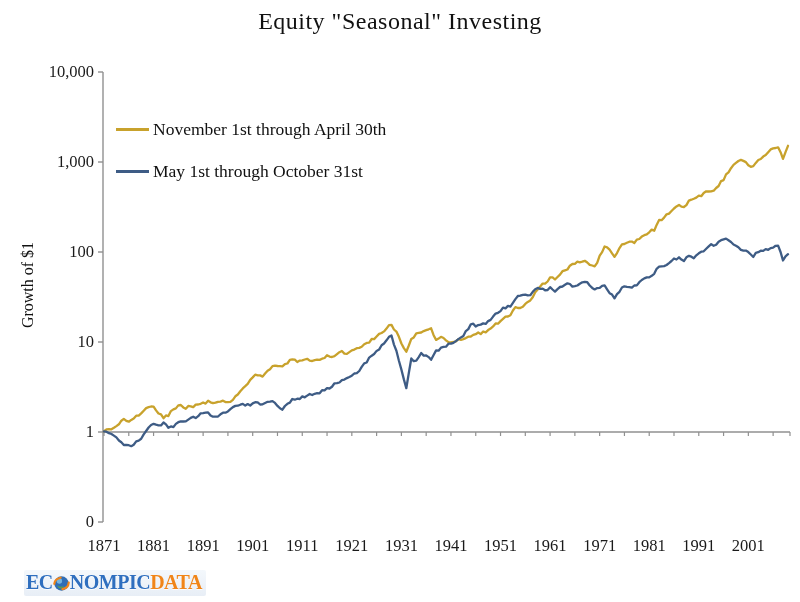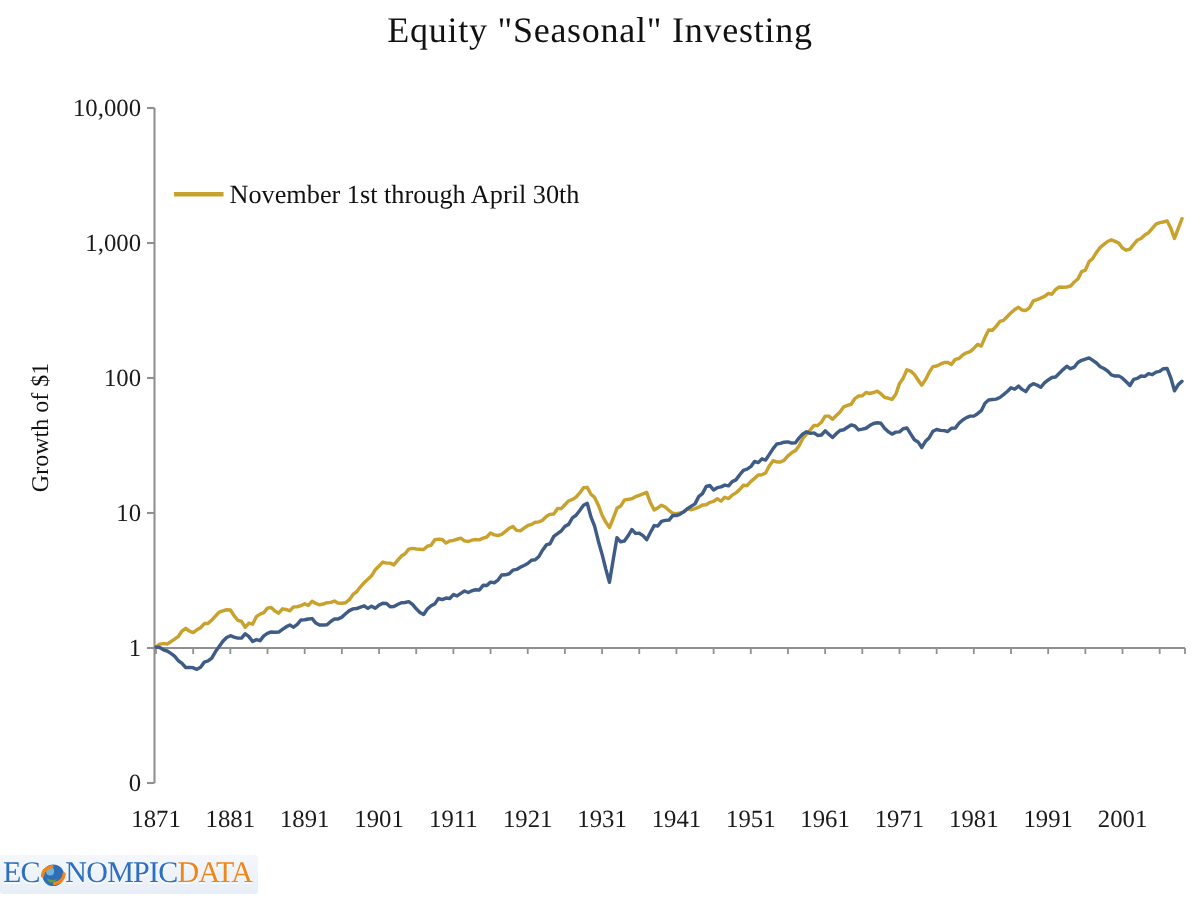--- a/index.html
+++ b/index.html
@@ -15,22 +15,22 @@
     position:absolute;left:-42px;top:276px;width:140px;text-align:center;
     transform:rotate(-90deg);transform-origin:center center;
     font-size:16px;color:#111111;
   }
   .legend{position:absolute;left:116px;top:78px;margin-top:40px;}
   .legend-row{display:flex;align-items:center;height:22px;margin-bottom:20px;}
   .legend-swatch{display:inline-block;width:33px;height:3px;margin-right:4px;}
   .legend-label{font-size:17.5px;color:#111111;white-space:nowrap;}
   svg.chart{position:absolute;left:0;top:0;}
   .logo{
-    position:absolute;left:0;top:570px;display:flex;align-items:center;
-    font-weight:normal;font-size:20px;letter-spacing:-0.5px;white-space:nowrap;
+    position:absolute;left:24px;top:570px;display:flex;align-items:center;
+    font-weight:bold;font-size:20px;letter-spacing:-0.5px;white-space:nowrap;
     text-shadow:0 1px 0 rgba(255,255,255,0.8);
     background:linear-gradient(#f4f8fc,#e8eef6);padding:1px 4px 2px 2px;border-radius:2px;
   }
   .logo-globe{display:inline-block;width:17px;height:17px;margin:0 0px;position:relative;top:1px;}
 </style>
 </head>
 <body>
 
 <svg class="chart" width="800" height="602" viewBox="0 0 800 602">
     <line x1="103" y1="72" x2="103" y2="522" stroke="#909090" stroke-width="1.4"></line>
@@ -96,20 +96,24 @@
 
 <div class="chart-title">Equity "Seasonal" Investing</div>
 
 <div class="y-axis-title">Growth of $1</div>
 
 <div class="legend">
   <div class="legend-row">
     <span class="legend-swatch" style="background: rgb(200, 162, 44);"></span>
     <span class="legend-label">November 1st through April 30th</span>
   </div>
+  <div class="legend-row">
+    <span class="legend-swatch" style="background: rgb(62, 92, 133);"></span>
+    <span class="legend-label">May 1st through October 31st</span>
+  </div>
 </div>
 
 <div class="logo">
   <span style="color: rgb(47, 111, 191);">EC</span>
   <svg class="logo-globe" viewBox="0 0 20 20">
     <circle cx="10" cy="10" r="8.5" fill="#2f6db5"></circle>
     <circle cx="7.5" cy="7" r="3.2" fill="#7fc0e8" opacity="0.85"></circle>
     <path d="M5,12 q3,3 8,1 q-2,3.5 -5.5,2.6 q-2.2,-1 -2.5,-3.6z" fill="#5aa04a"></path>
     <path d="M1.5,10.5 Q2,4.5 9,3.2 M18.5,9 Q18,15.5 11,16.6" stroke="#f08519" stroke-width="2.6" fill="none" stroke-linecap="round"></path>
   </svg>

